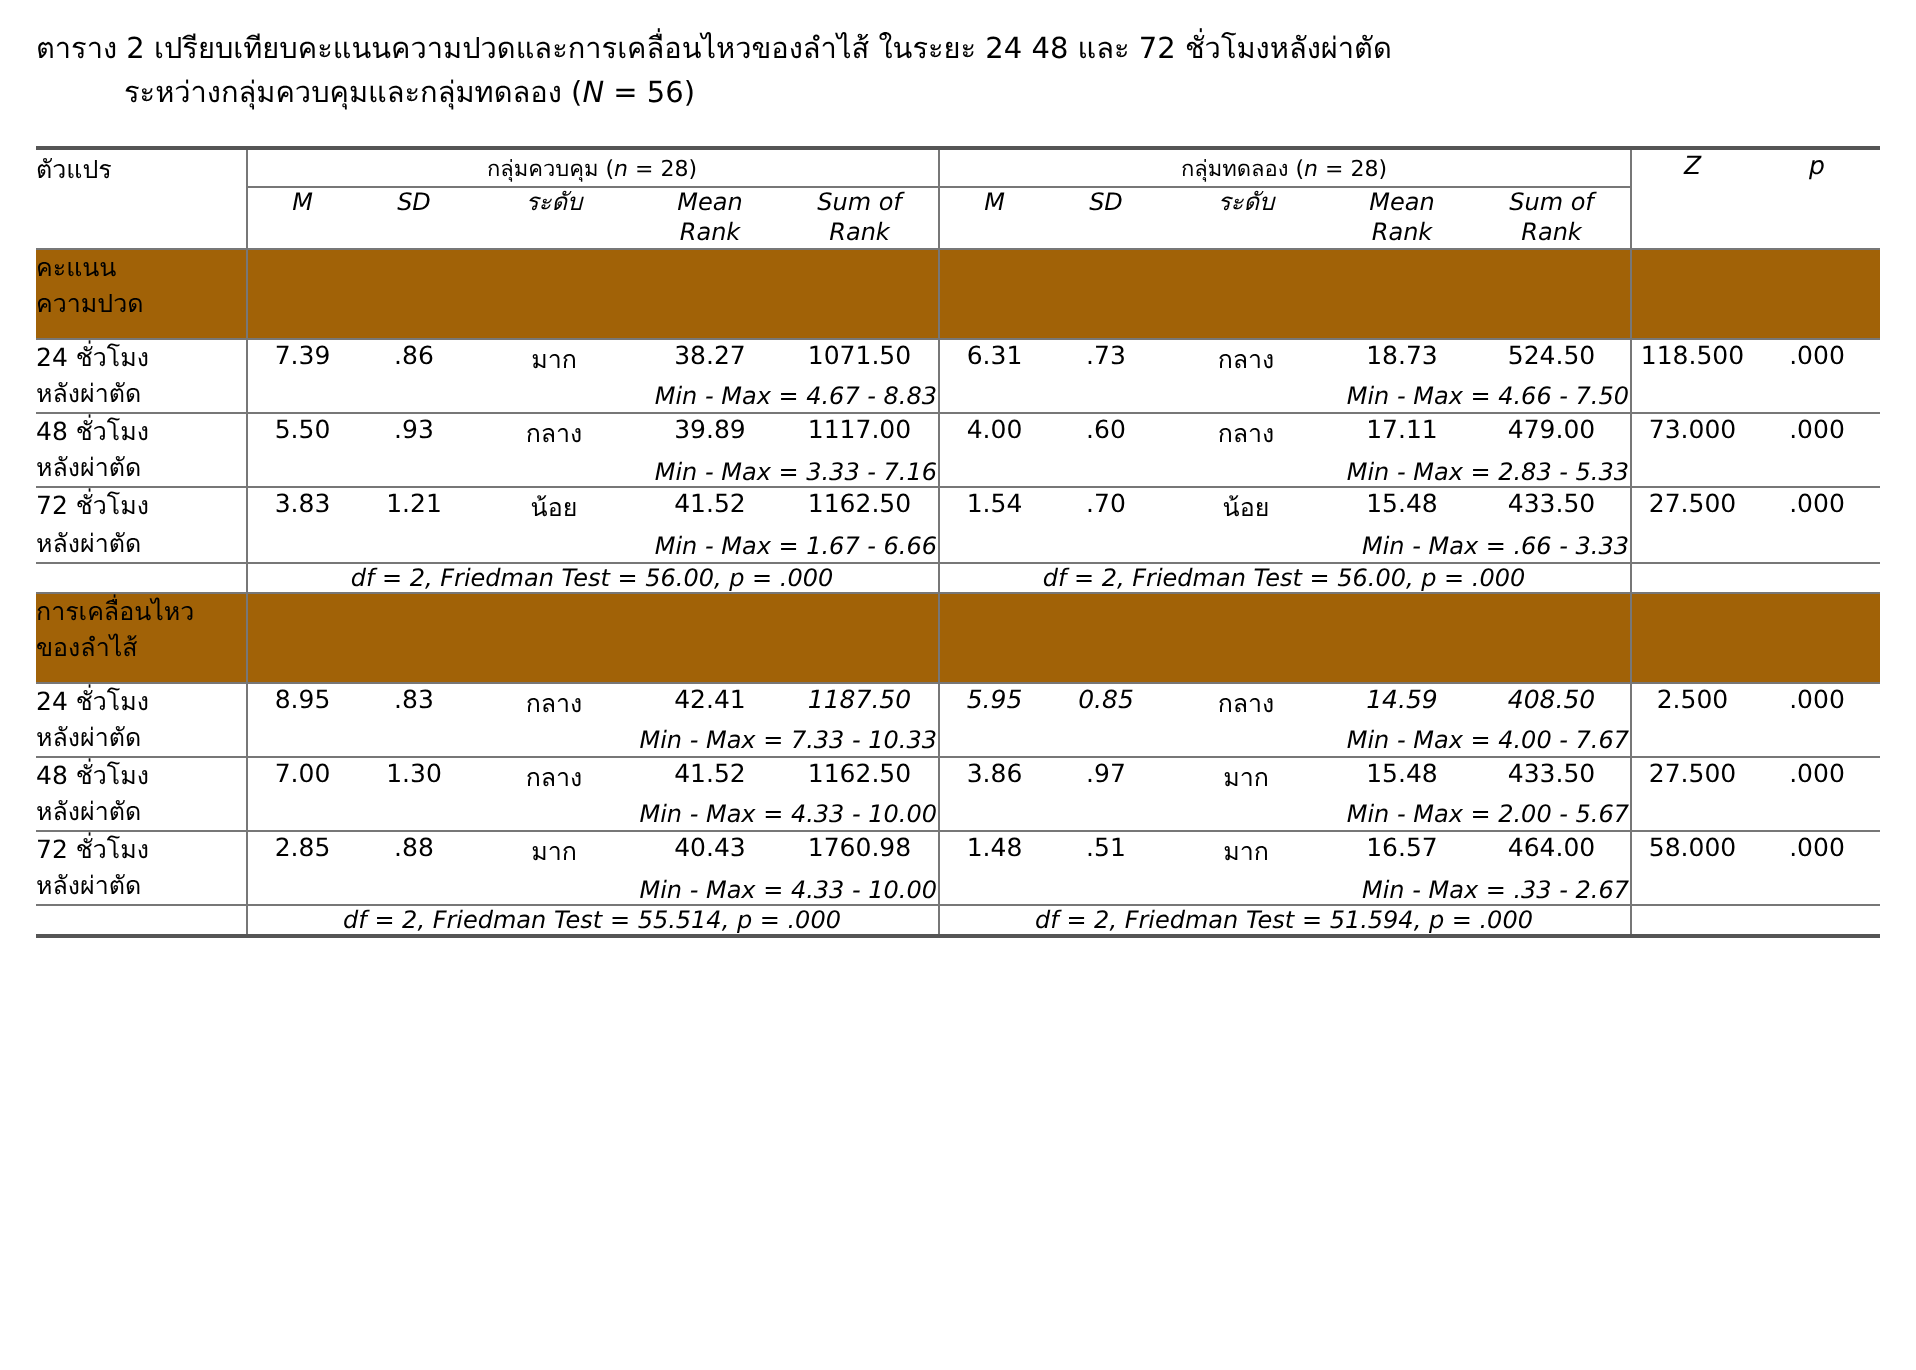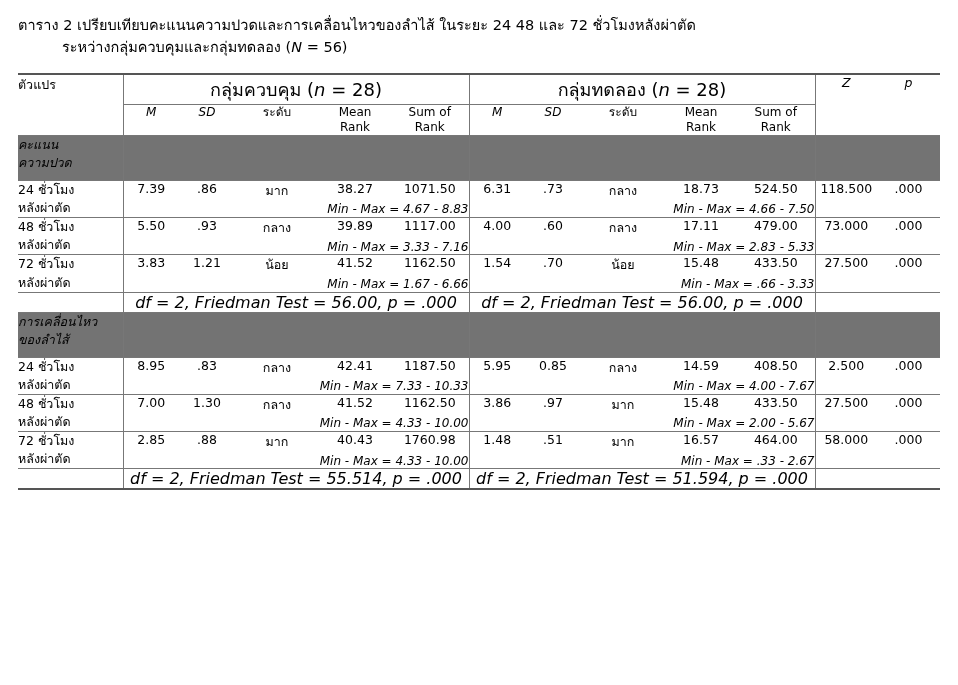--- a/index.html
+++ b/index.html
@@ -44,66 +44,67 @@
   }
 
   .top-rule td { border-top: 2.5px solid #555; height: 0; font-size: 0; line-height: 0; }
   .bot-rule td { border-top: 2.5px solid #555; height: 0; font-size: 0; line-height: 0; }
 
   .vline-l { border-left: 1px solid #777; }
   .vline-r { border-right: 1px solid #777; }
 
   .hdr-grp {
     text-align: center;
-    font-size: 18px;
+    font-size: 11px;
     padding: 7px 0 6px 0;
     border-bottom: 1px solid #777;
   }
   .hdr-sub {
     text-align: center;
     font-size: 12px;
     padding: 6px 2px 8px 2px;
     line-height: 1.25;
+    font-style: italic;
   }
   .hdr-var {
     padding: 10px 0 0 8px;
     font-size: 12.5px;
   }
   .hdr-stat {
     text-align: center;
     font-size: 12.5px;
     font-style: italic;
     vertical-align: middle;
   }
   .two-line { display: block; }
 
   .rowline td { border-top: 1px solid #777; }
 
-  .shaded { background: #737373; font-style: italic; }
+  .shaded { background: #a16207; }
   .cell-lbl {
     padding: 6px 0 6px 8px;
     line-height: 1.45;
     font-size: 12.5px;
   }
   .cell-num {
     text-align: center;
     padding: 6px 2px 0 2px;
     font-size: 12.5px;
   }
-  .cell-num.ital { }
+  .cell-num.ital { font-style: italic; }
   .minmax {
     text-align: right;
     font-style: italic;
     font-size: 12px;
     padding: 0 0 6px 0;
   }
   .friedman {
     text-align: center;
     font-style: italic;
-    font-size: 16px;
+    font-size: 12px;
     padding: 6px 0 6px 0;
   }
   .shadeblock { height: 44px; }
 </style>
 </head>
 <body>
 
 <div class="page">
 
   <div class="caption">

